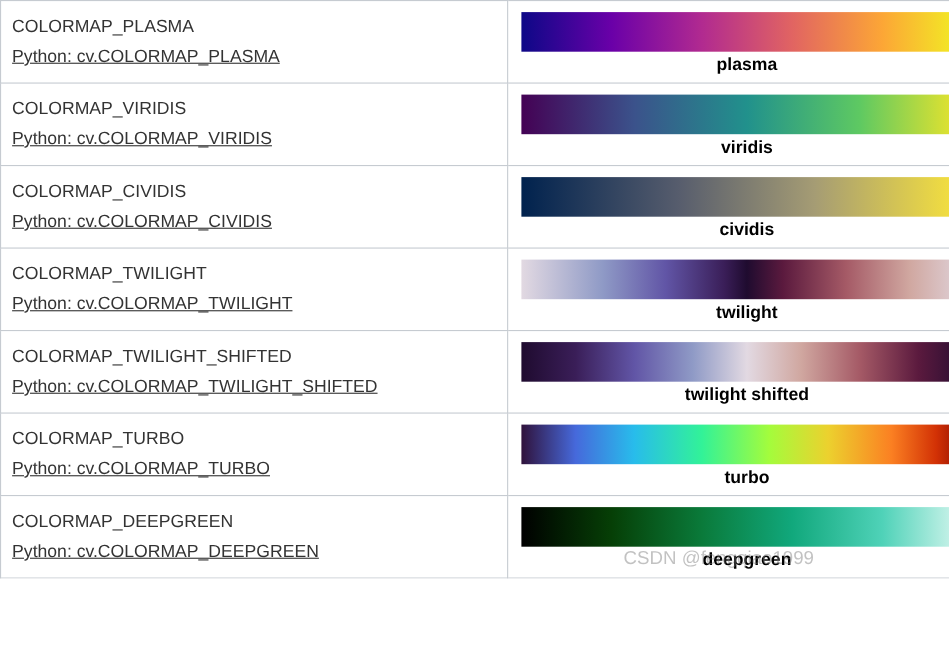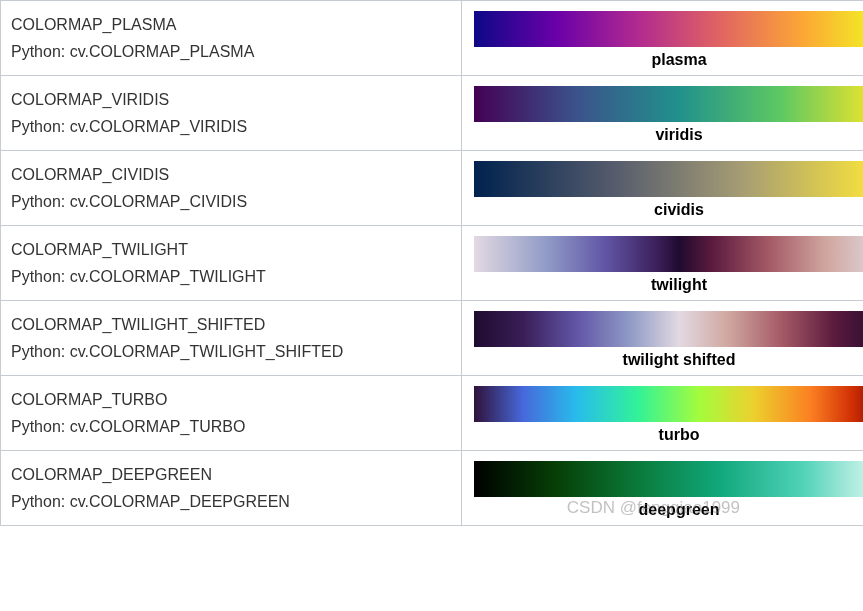--- a/index.html
+++ b/index.html
@@ -28,20 +28,21 @@
   td.right {
     width: 410px;
     text-align: center;
     padding: 10px 12px 6px 12px;
   }
   .name-line {
     display: block;
   }
   .py-line {
     display: block;
+    text-decoration: underline;
   }
   .swatch {
     height: 36px;
     width: 100%;
     margin: 0 auto 4px auto;
     display: block;
   }
   .cap {
     font-weight: bold;
     font-size: 16px;

